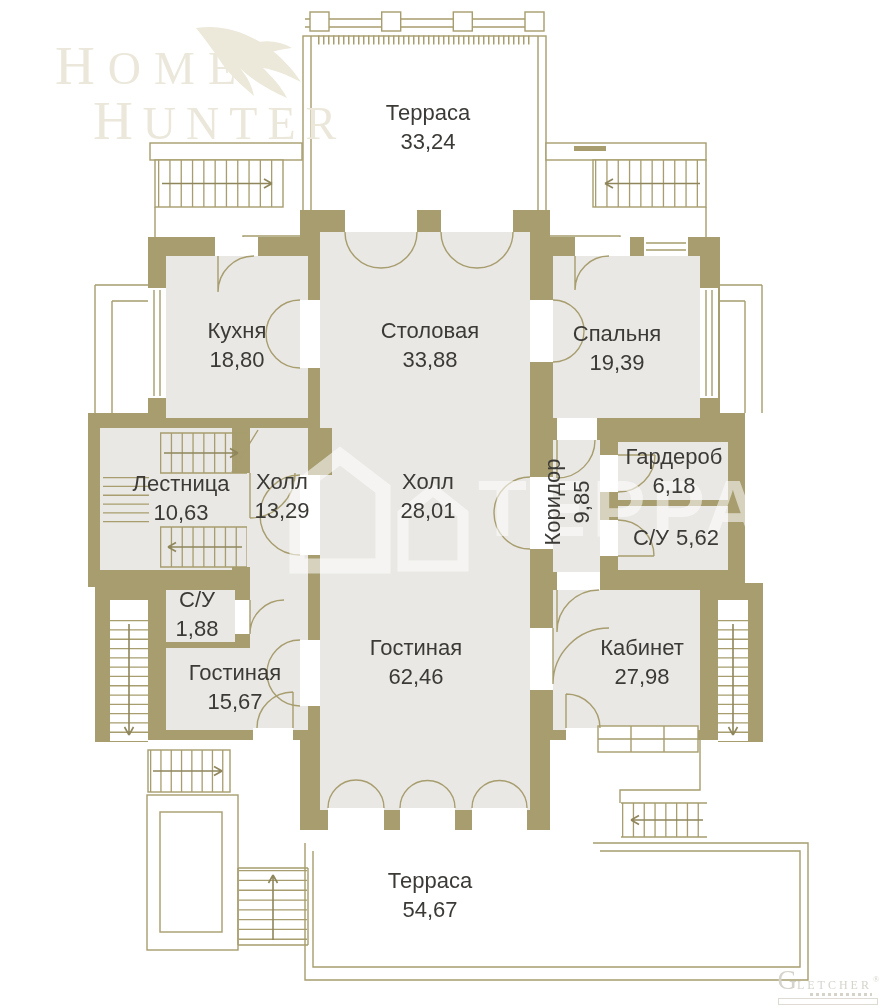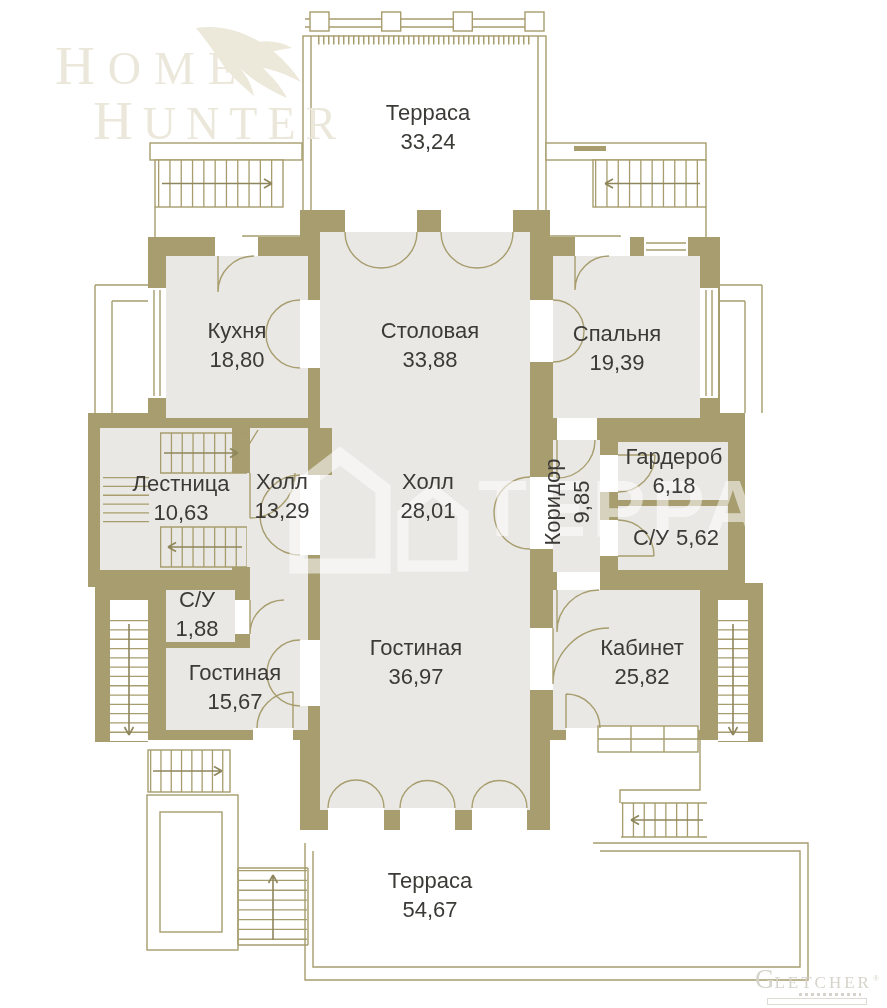--- a/index.html
+++ b/index.html
@@ -26,21 +26,21 @@
   .hh span{display:block}
   .hh span::first-letter{font-size:120%}
   .hh .l1{font-size:46px;letter-spacing:13px}
   .hh .l2{font-size:46px;letter-spacing:10px;margin:-8px 0 0 38px}
   .eagle{position:absolute;left:188px;top:16px}
   
   .gl{position:absolute;right:8px;bottom:3px;color:#d6d3cb;font-family:"Liberation Serif",serif;
       display:flex;flex-direction:column;align-items:center}
   .gl-row{display:flex;align-items:baseline}
   .gl-g{font-size:27px;line-height:22px}
-  .gl-rest{font-size:17px;letter-spacing:3px}
+  .gl-rest{font-size:12px;letter-spacing:3px}
   .gl-reg{font-size:8px;margin-left:1px;transform:translateY(-7px)}
   .gl-dots{width:62px;height:3px;margin:0 0 2px 26px;
            background:repeating-linear-gradient(90deg,#d6d3cb 0 3px,rgba(0,0,0,0) 3px 6px)}
   .gl-box{width:98px;height:5px;border:1px solid #dedbd4}
 </style>
 </head>
 <body>
 
 <div class="page">
 
@@ -268,25 +268,25 @@
     <div class="room" style="left:197px;top:614px">
       <span>С/У</span>
         <span>1,88</span>
     </div>
     <div class="room" style="left:235px;top:687px">
       <span>Гостиная</span>
         <span>15,67</span>
     </div>
     <div class="room" style="left:416px;top:662px">
       <span>Гостиная</span>
-        <span>36,97</span>
+        <span>62,46</span>
     </div>
     <div class="room" style="left:642px;top:662px">
       <span>Кабинет</span>
-        <span>25,82</span>
+        <span>27,98</span>
     </div>
     <div class="room" style="left:430px;top:895px">
       <span>Терраса</span>
         <span>54,67</span>
     </div>
   </div>
 
   <div class="gl">
     <div class="gl-row">
       <span class="gl-g">G</span>

